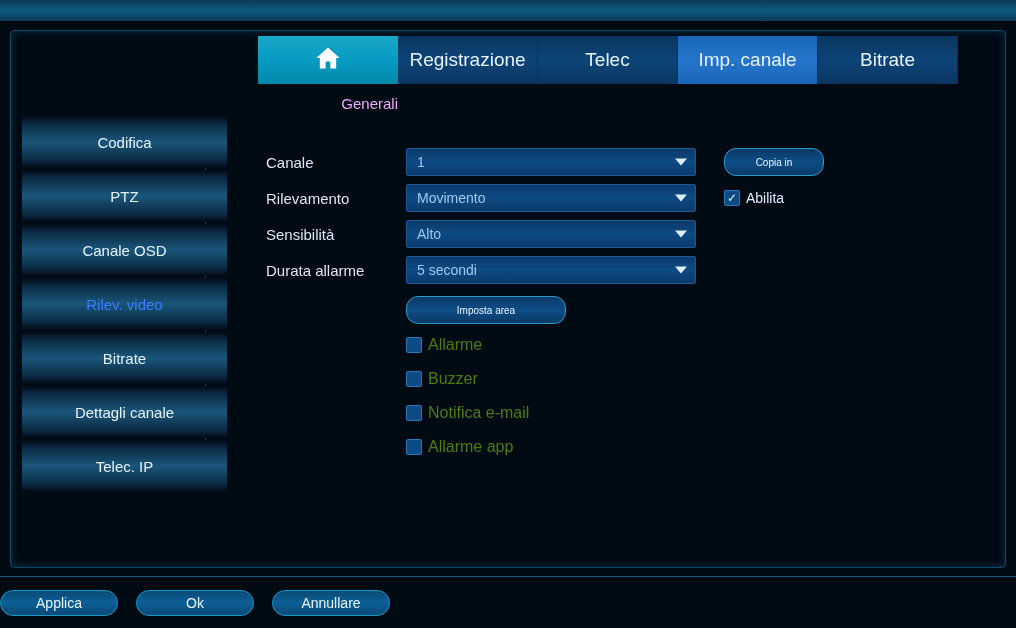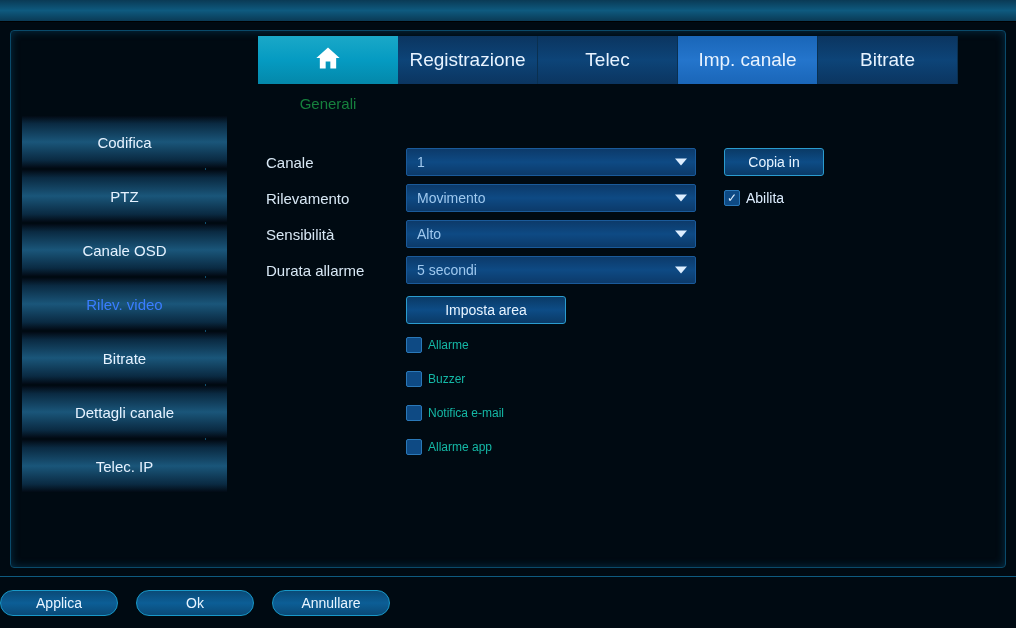--- a/index.html
+++ b/index.html
@@ -56,22 +56,22 @@
   }
   .subtab-row {
     position: absolute;
     top: 88px; left: 258px;
     height: 30px;
     display: flex;
     align-items: center;
   }
   .subtab {
     width: 140px;
-    text-align: center;
-    color: #15803d;
+    text-align: right;
+    color: #f0abfc;
     font-size: 15px;
     padding: 4px 0;
   }
 
   .sidebar {
     position: absolute;
     left: 22px;
     top: 116px;
     width: 205px;
   }
@@ -137,27 +137,27 @@
   .right-col {
     margin-left: 28px;
     display: flex;
     align-items: center;
   }
   .btn {
     height: 28px;
     padding: 0 22px;
     background: linear-gradient(to bottom, #0a3a66 0%, #0d4c86 50%, #0a3a66 100%);
     border: 1px solid #2a9ccf;
-    border-radius: 3px;
+    border-radius: 12px;
     color: #e8f4ff;
     display: inline-flex;
     align-items: center;
     justify-content: center;
     cursor: pointer;
-    font-size: 14px;
+    font-size: 10px;
     min-width: 100px;
   }
   .btn.wide { min-width: 160px; }
   .checkbox {
     width: 16px; height: 16px;
     background: #0e4a84;
     border: 1px solid #2a78b8;
     border-radius: 2px;
     display: inline-flex;
     align-items: center;
@@ -166,22 +166,22 @@
     cursor: pointer;
     font-size: 12px;
     color: #ddeeff;
   }
   .checkbox.checked::after { content: "✓"; }
   .check-row {
     display: flex;
     align-items: center;
     height: 34px;
     margin-left: 140px;
-    color: #14b8a6;
-    font-size: 12px;
+    color: #4d7c0f;
+    font-size: 16px;
     text-align: center;
   }
   .footer-bar {
     position: absolute;
     left: 0; right: 0; bottom: 0;
     height: 52px;
     background: #000a12;
     border-top: 1px solid #0e5a7f;
     display: flex;
     align-items: center;

